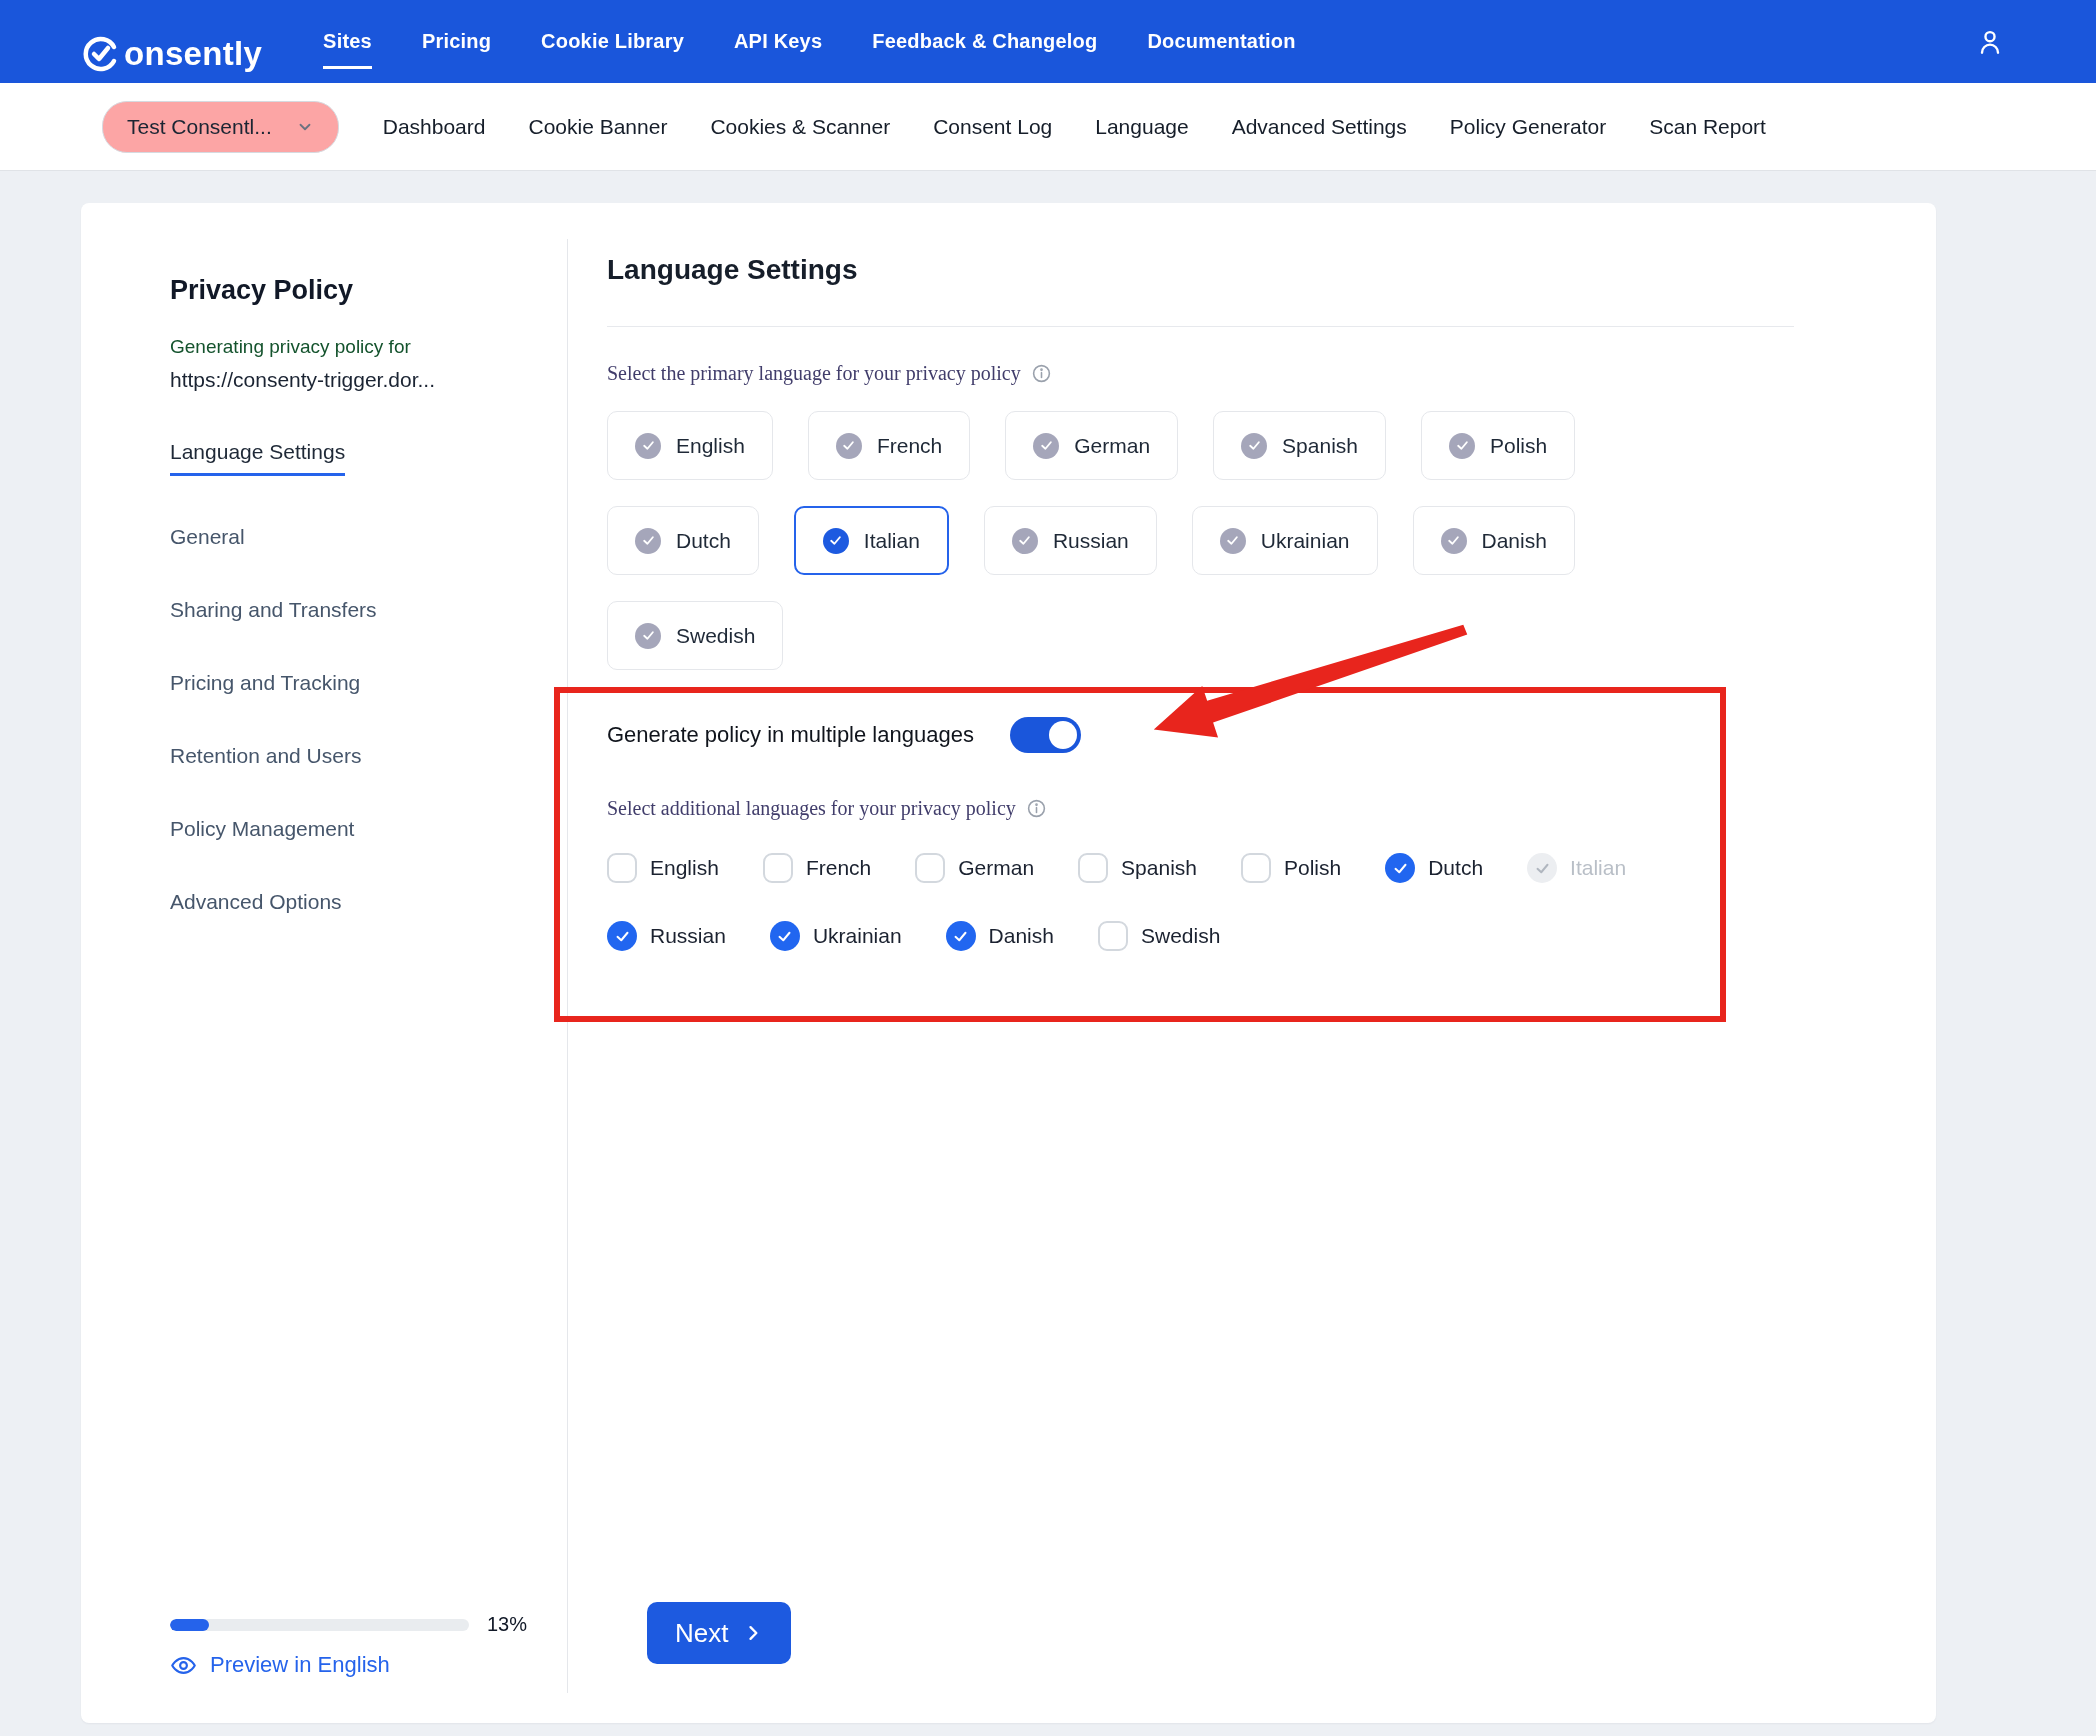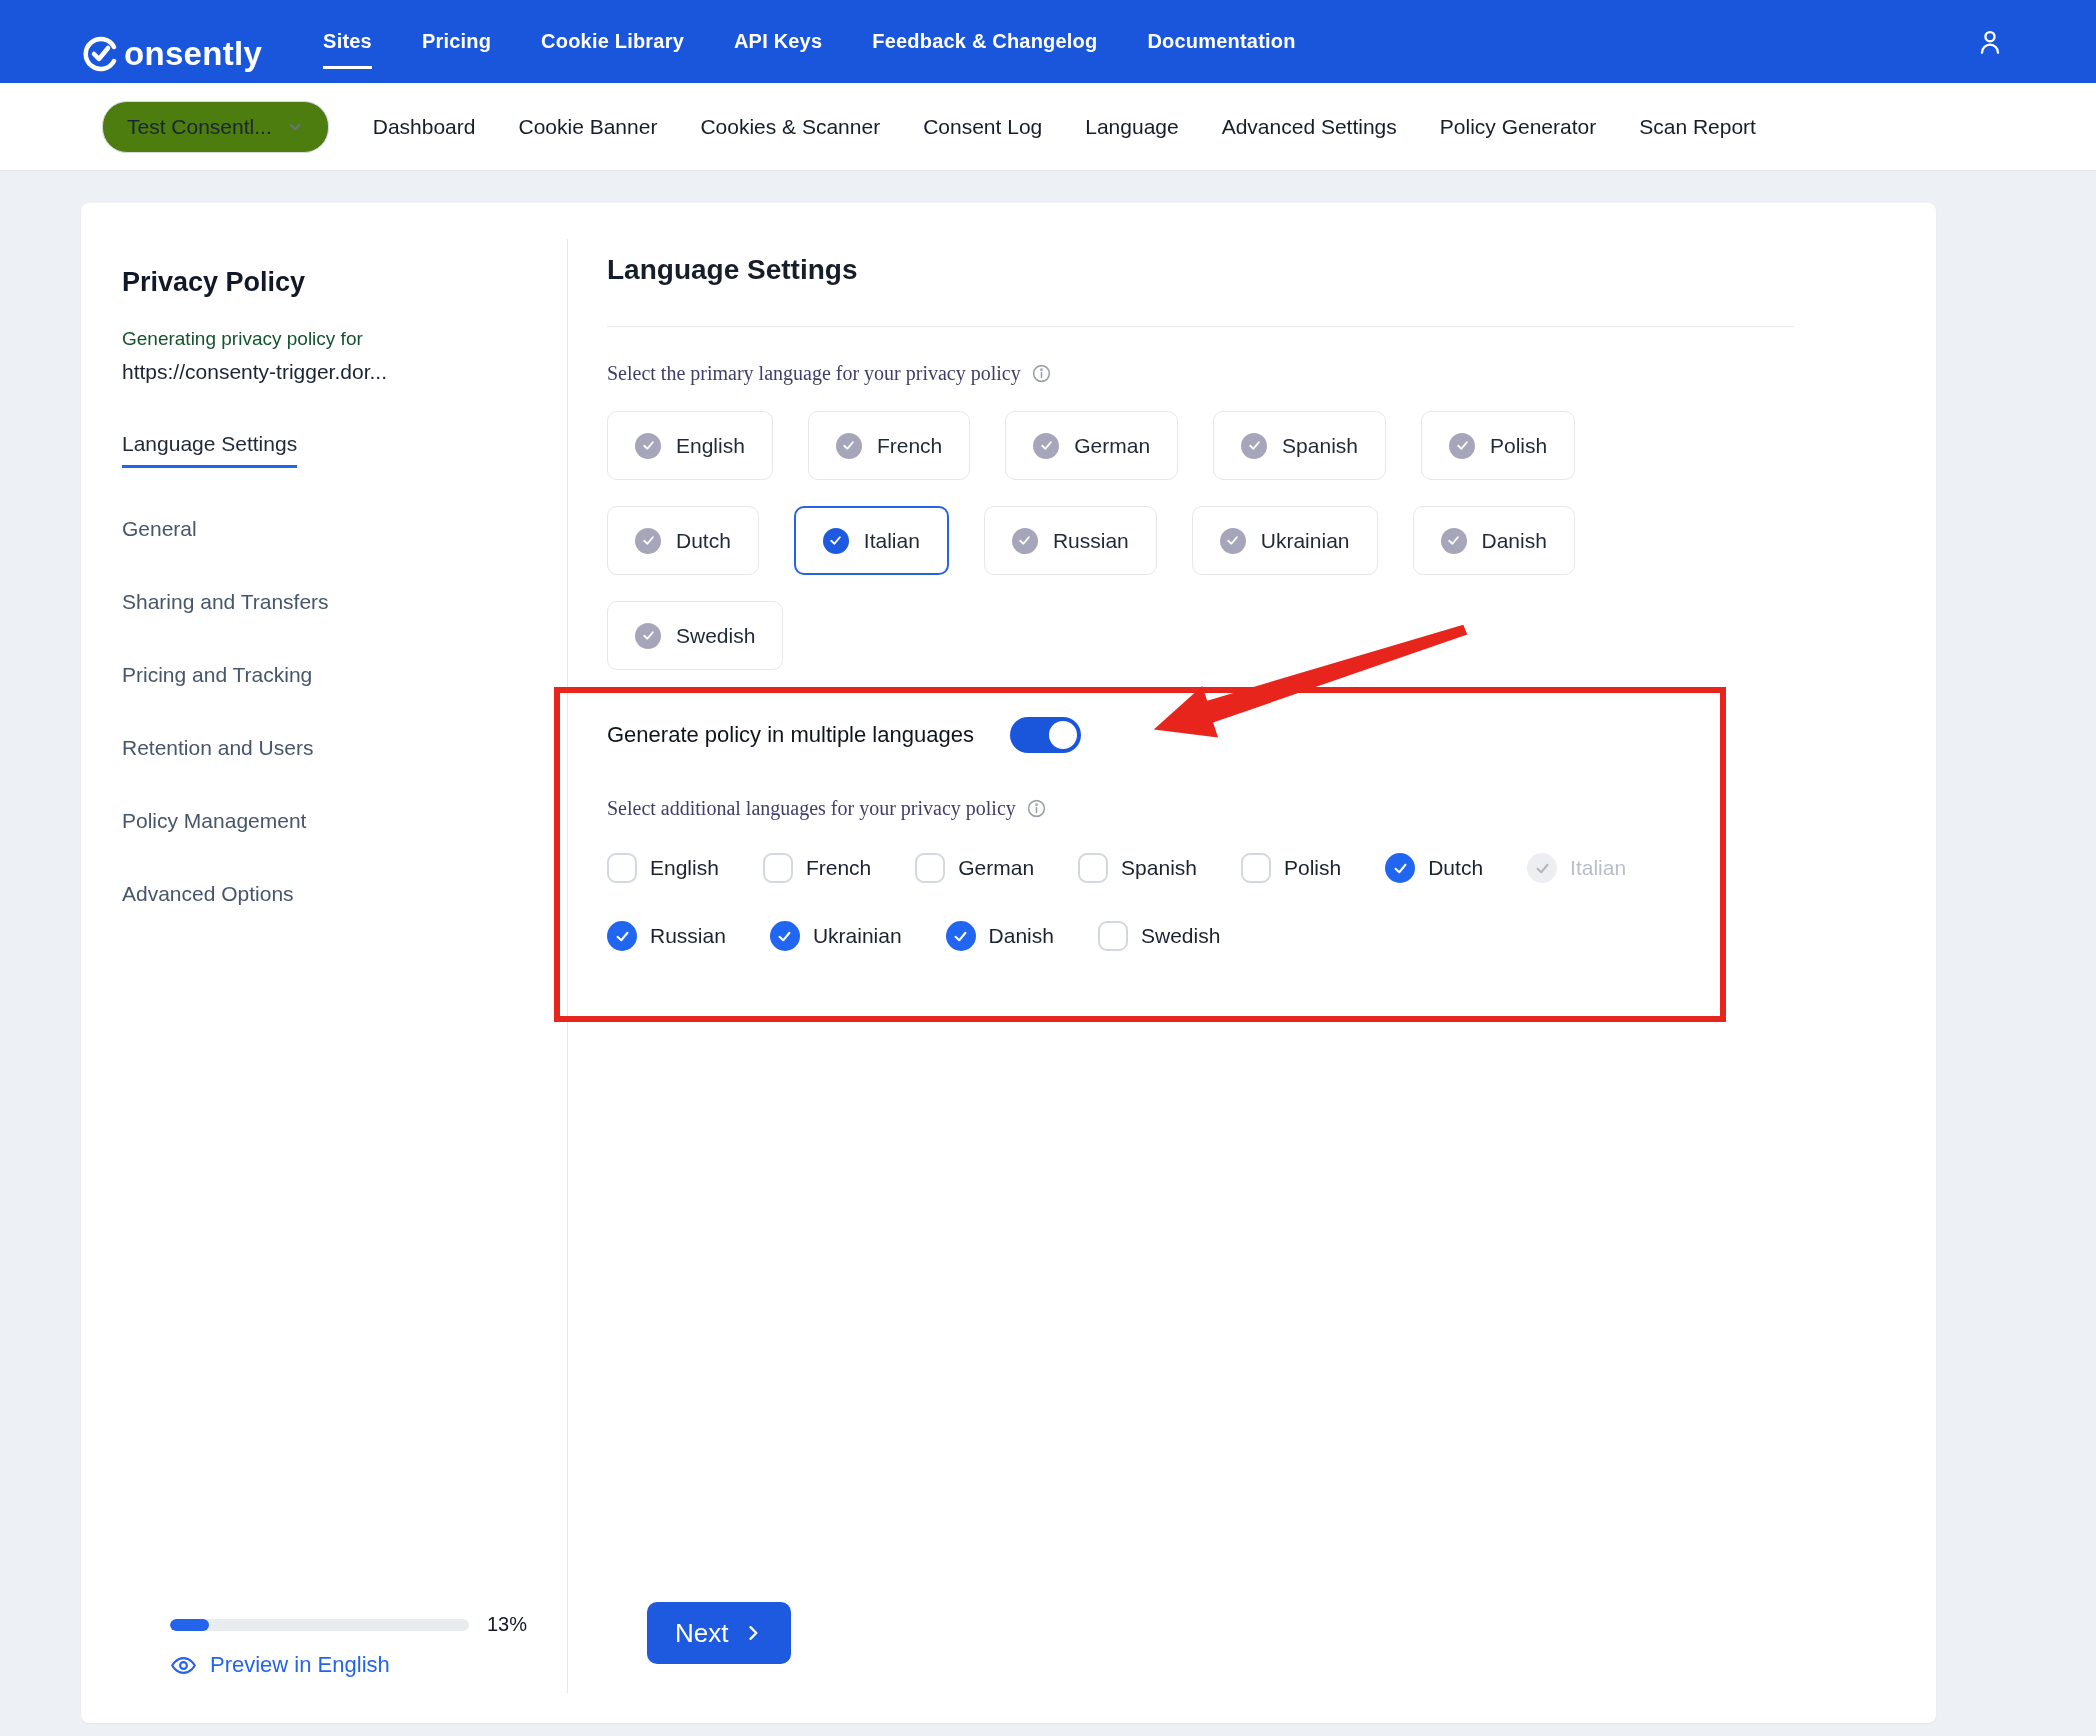--- a/index.html
+++ b/index.html
@@ -33,40 +33,40 @@
 
   
   .subnav {
     height:87px; background:#fff;
     display:flex; align-items:center;
     padding-left:102px; gap:44px;
     box-shadow:0 1px 0 rgba(0,0,0,.05);
   }
   .site-pill {
     height:52px; border:1.5px solid #d6dae0; border-radius:25px;
-    display:flex; align-items:center; gap:14px; padding:0 24px;
-    font-size:21px; color:#1b2533; background:#4d7c0f; cursor:pointer;
+    display:flex; align-items:center; gap:24px; padding:0 24px;
+    font-size:21px; color:#1b2533; background:#fca5a5; cursor:pointer;
   }
   .sn-tabs { display:flex; gap:43px; }
   .sn-tab { font-size:21px; color:#161e2a; cursor:pointer; }
 
   
   .card {
     position:absolute; left:81px; top:203px;
     width:1855px; height:1520px;
     background:#fff; border-radius:8px;
     box-shadow:0 1px 2px rgba(16,24,40,.05);
   }
   .v-divider {
     position:absolute; left:486px; top:36px; bottom:30px;
     width:1px; background:#e5e7eb;
   }
 
   
-  .sidebar { position:absolute; left:0; top:8px; bottom:0; width:486px; padding:56px 40px 0 41px; }
+  .sidebar { position:absolute; left:0; top:16px; bottom:0; width:486px; padding:56px 40px 0 89px; }
   .sb-title { font-size:27px; font-weight:700; color:#111827; margin-bottom:27px; }
   .sb-sub { font-size:19px; color:#14532d; line-height:1.5; }
   .sb-url { font-size:21px; font-weight:400; color:#1b2433; margin-top:6px; }
   .sb-nav { margin-top:48px; }
   .sb-item { font-size:21px; color:#46566b; margin-bottom:49px; cursor:pointer; }
   .sb-item.active span {
     color:#1f2937; display:inline-block;
     border-bottom:3px solid #2563eb; padding-bottom:9px;
   }
   .sb-footer { position:absolute; left:89px; right:40px; bottom:44px; }

